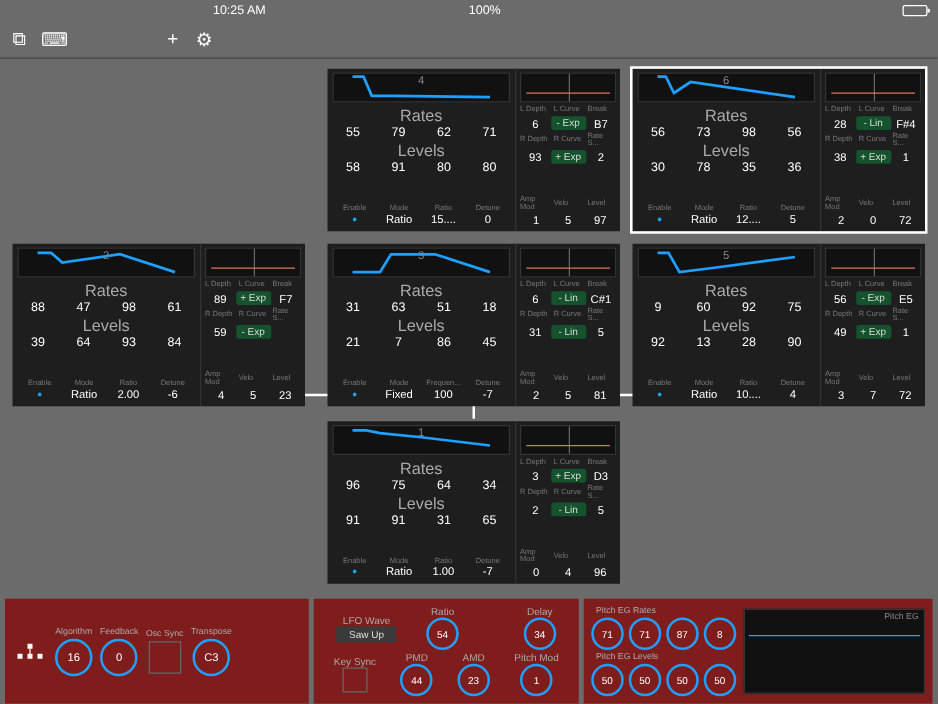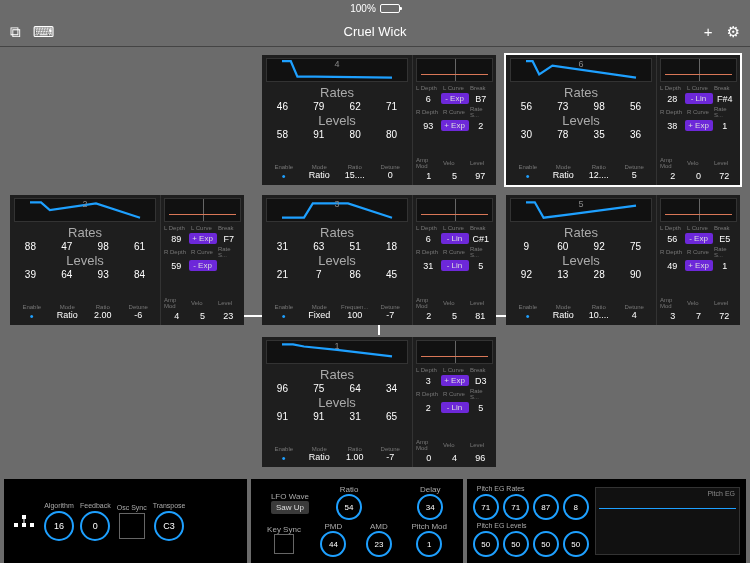--- a/index.html
+++ b/index.html
@@ -1,20 +1,20 @@
 <!DOCTYPE html>
 <html><head>
 <meta charset="utf-8">
 <style>
 * { margin:0; padding:0; box-sizing:border-box; font-family:-apple-system,Helvetica,Arial,sans-serif; }
 body { width:750px; height:563px; background:#6b6b6b; color:#ccc; overflow:hidden; font-size:9px; }
 .status-bar { height:17px; background:#6b6b6b; color:#fff; display:flex; align-items:center; padding:0 8px; font-size:10px; }
 .status-left { flex:1; display:flex; align-items:center; gap:6px; }
 .status-center { flex:1; text-align:center; }
-.status-right { flex:1; text-align:right; display:flex; justify-content:center; align-items:center; gap:4px; }
+.status-right { flex:1; text-align:right; display:flex; justify-content:space-between; align-items:center; gap:4px; }
 .wifi-icon { font-size:11px; }
 .battery { width:20px; height:9px; border:1px solid #fff; border-radius:2px; position:relative; }
 .battery::after { content:''; position:absolute; right:-3px; top:2px; width:2px; height:3px; background:#fff; border-radius:0 1px 1px 0; }
 .battery-fill { background:#fff; height:100%; width:100%; }
 .toolbar { height:30px; display:flex; align-items:center; padding:0 10px; border-bottom:1px solid #444; }
 .tb-left { width:80px; display:flex; gap:12px; }
 .tb-title { flex:1; text-align:center; color:#fff; font-size:13px; font-weight:500; }
 .tb-right { width:80px; display:flex; justify-content:flex-end; gap:14px; }
 .tb-icon { color:#fff; font-size:15px; }
 .canvas { position:relative; height:432px; }
@@ -32,59 +32,59 @@
 .bcell { text-align:center; flex:1; }
 .bcell .lbl { color:#777; font-size:6px; display:block; }
 .bcell .v { color:#fff; font-size:9px; }
 .dot { color:#1ea0ff; font-size:11px; }
 .curve-graph { height:24px; background:#111; border:1px solid #333; margin-bottom:2px; position:relative; }
 .curve-graph::before { content:''; position:absolute; left:50%; top:0; bottom:0; width:1px; background:#666; }
 .curve-line { position:absolute; bottom:6px; left:4px; right:4px; height:1px; background:#d97757; }
 .siderow { display:flex; justify-content:space-between; margin:1px 0; align-items:center; }
 .slbl { color:#777; font-size:6px; width:30%; }
 .sval { color:#fff; font-size:9px; text-align:center; flex:1; }
-.sbtn { background:#6d28d9; color:#ddd; font-size:8px; padding:1px 3px; border-radius:2px; min-width:28px; text-align:center; }
+.sbtn { background:#14532d; color:#ddd; font-size:8px; padding:1px 3px; border-radius:2px; min-width:28px; text-align:center; }
 .wire { position:absolute; background:#fff; }
 .bottom-panel { height:84px; display:flex; gap:4px; padding:0 4px; }
-.panel { background:#000000; padding:4px 6px; display:flex; align-items:center; }
+.panel { background:#7f1d1d; padding:4px 6px; display:flex; align-items:center; }
 .panel1 { width:244px; gap:6px; }
 .panel2 { width:212px; flex-direction:column; justify-content:center; }
 .panel3 { width:280px; }
 .knob-group { text-align:center; }
 .knob-lbl { color:#aaa; font-size:7px; display:block; margin-bottom:2px; }
 .knob { width:30px; height:30px; border:2px solid #1ea0ff; border-radius:50%; display:flex; align-items:center; justify-content:center; color:#fff; font-size:9px; margin:0 auto; position:relative; }
 .knob.sm { width:26px; height:26px; font-size:8px; }
 .sqbox { width:26px; height:26px; border:1px solid #666; margin:0 auto; }
 .algo-icon { width:28px; height:22px; display:flex; align-items:center; justify-content:center; color:#fff; }
 .p2row { display:flex; justify-content:space-around; width:100%; align-items:center; margin:1px 0; }
 .p2lbl { color:#aaa; font-size:8px; }
-.saw { background:#3a3a3a; color:#ddd; font-size:8px; padding:2px 0; border-radius:2px; }
+.saw { background:#3a3a3a; color:#ddd; font-size:8px; padding:2px 10px; border-radius:2px; }
 .p3col { display:flex; flex-direction:column; justify-content:center; gap:2px; }
 .p3row { display:flex; gap:4px; align-items:center; }
 .p3lbl { color:#aaa; font-size:7px; margin-left:4px; }
 .pitch-eg { flex:1; background:#111; border:1px solid #333; height:68px; margin-left:6px; position:relative; }
 .pitch-eg-lbl { position:absolute; top:2px; right:4px; color:#888; font-size:7px; }
 .pitch-eg::after { content:''; position:absolute; left:3px; top:20px; right:3px; height:1px; background:#1ea0ff; }
 </style>
 </head>
 <body>
 
 <div class="status-bar">
+  <div class="status-center">10:25 AM</div>
   <div class="status-right">
     <span>100%</span>
     <span class="battery"><span class="battery-fill"></span></span>
   </div>
 </div>
 
 <div class="toolbar">
   <div class="tb-left">
     <span class="tb-icon">⧉</span>
     <span class="tb-icon">⌨</span>
   </div>
-  <div class="tb-title">Cruel Wick</div>
   <div class="tb-right">
     <span class="tb-icon">+</span>
     <span class="tb-icon">⚙</span>
   </div>
 </div>
 
 <div class="canvas">
 
   <div class="wire" style="left:126px; top:268px; width:500px; height:2px;"></div>
   <div class="wire" style="left:126px; top:268px; width:2px; height:-126px;"></div>
@@ -92,21 +92,21 @@
 
   <div class="op" style="left:262px; top:8px;">
     <div class="op-main">
       <div class="env"><span class="opnum">4</span>
         <svg viewBox="0 0 100 20">
             <polyline points="0,2 8,2 14,16 30,16 100,17" stroke="#1ea0ff" stroke-width="2" fill="none"></polyline>
           </svg>
       </div>
       <div class="rowlabel">Rates</div>
       <div class="valrow">
-          <span class="val">46</span>
+          <span class="val">55</span>
           <span class="val">79</span>
           <span class="val">62</span>
           <span class="val">71</span>
         </div>
       <div class="rowlabel">Levels</div>
       <div class="valrow">
           <span class="val">58</span>
           <span class="val">91</span>
           <span class="val">80</span>
           <span class="val">80</span>

